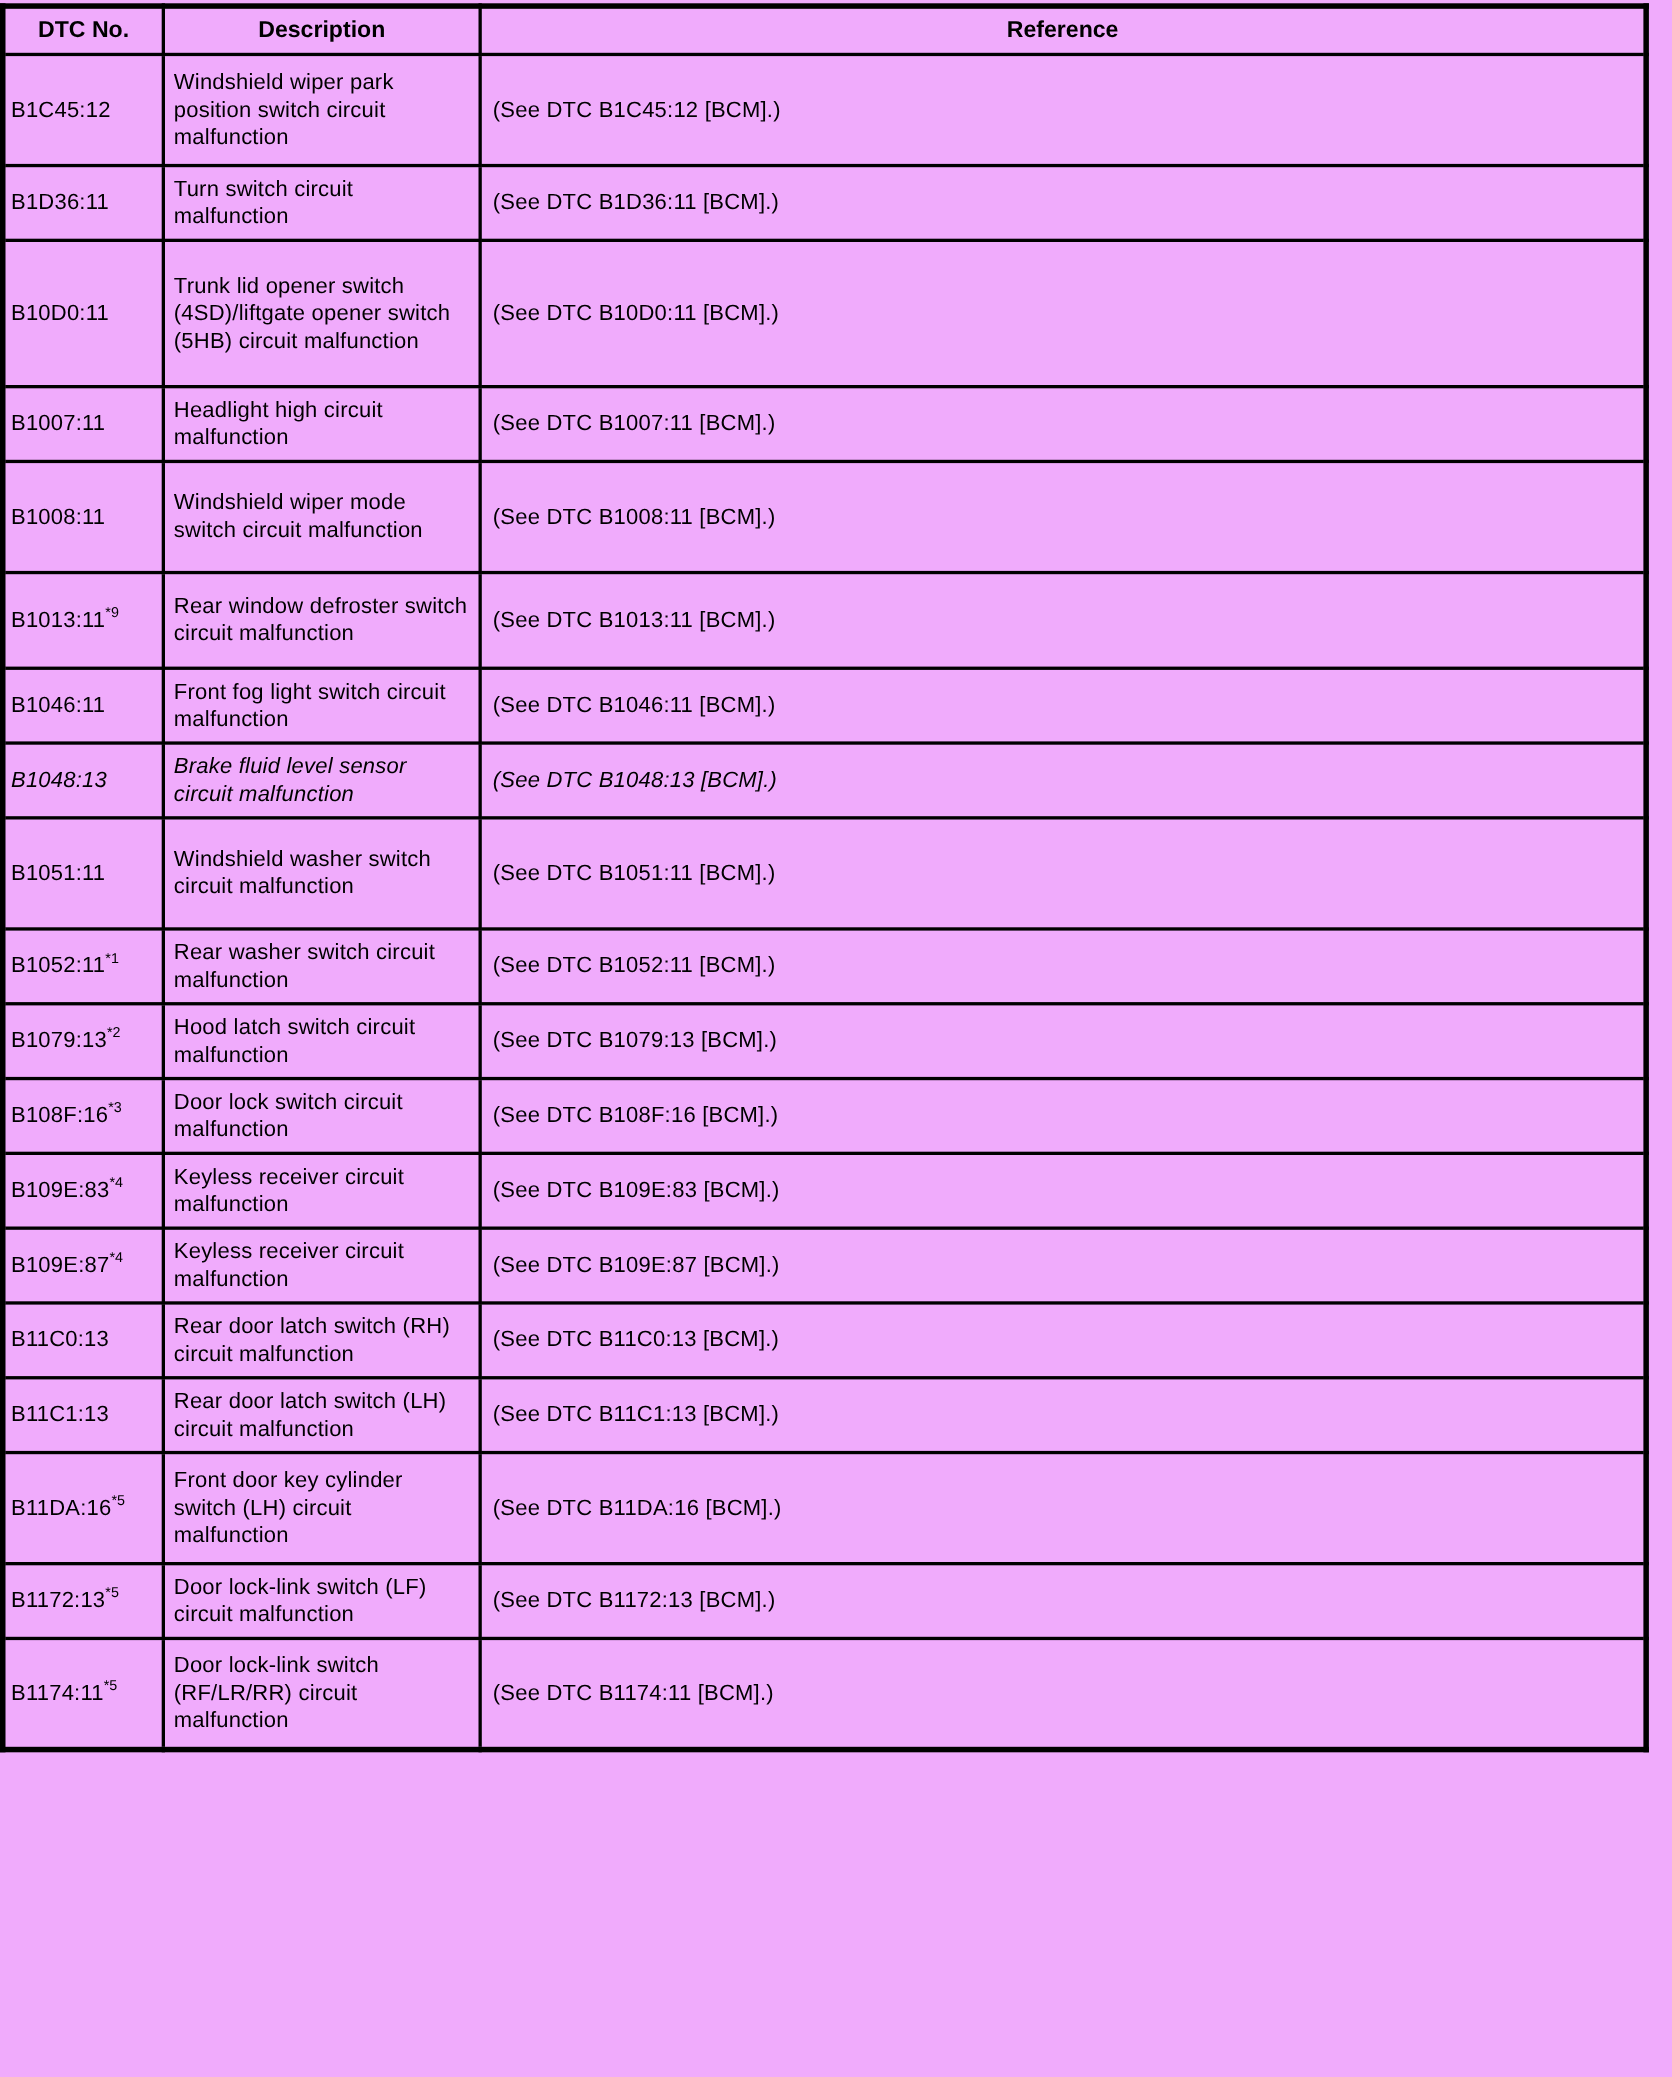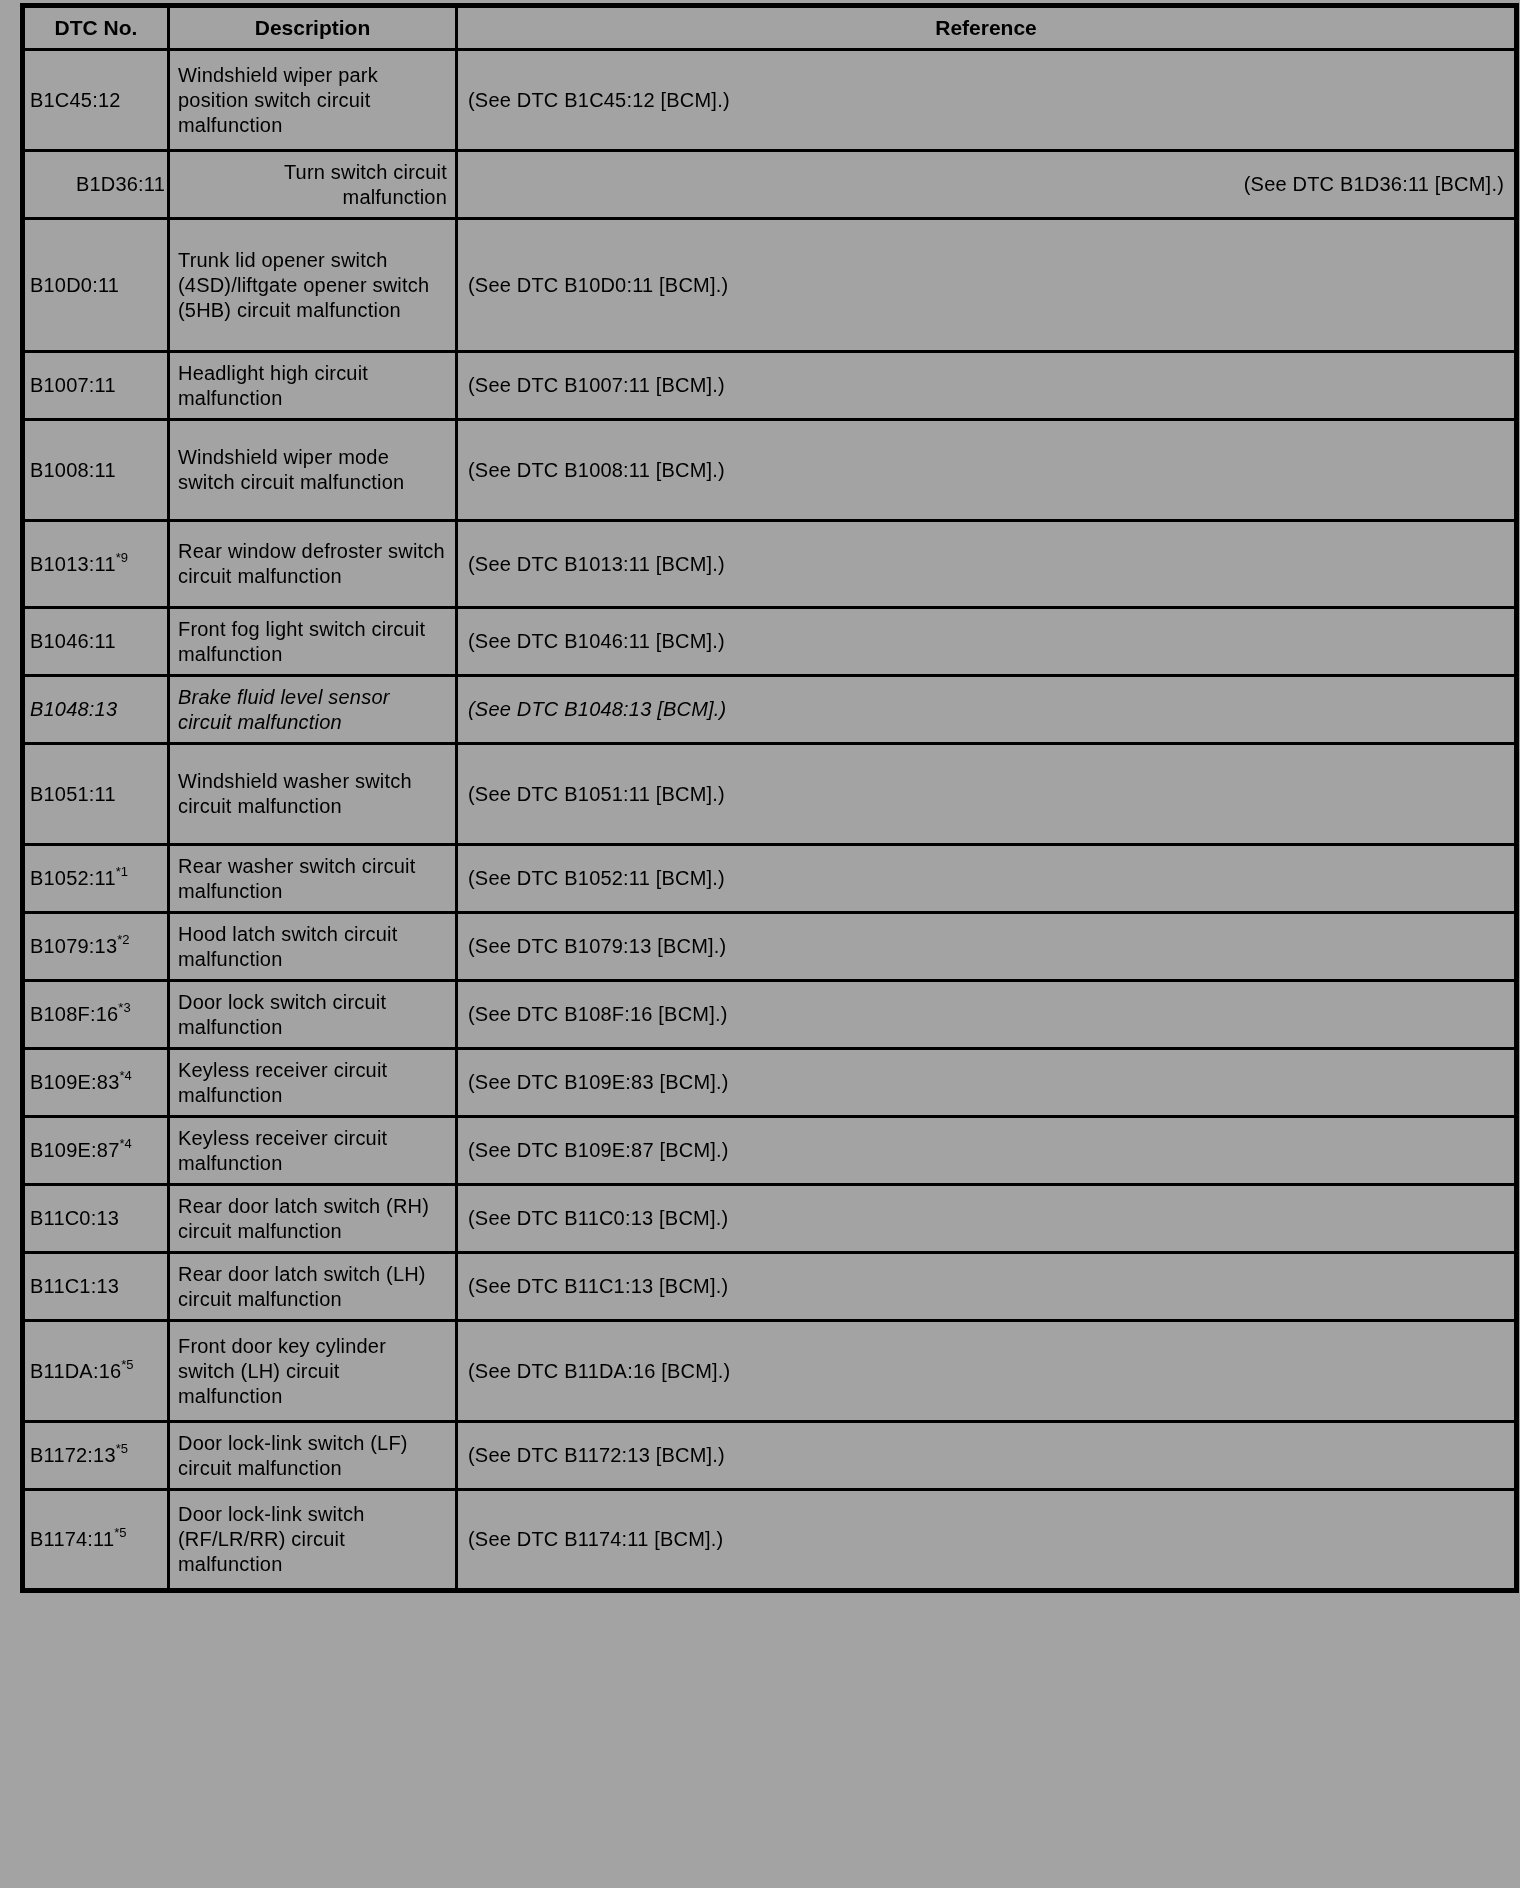--- a/index.html
+++ b/index.html
@@ -6,22 +6,22 @@
     margin: 0;
     padding: 0;
     background: #ffffff;
     font-family: "Liberation Sans", sans-serif;
     color: #000000;
   }
   .page {
     width: 1520px;
     height: 1888px;
     box-sizing: border-box;
-    padding: 3px 8px 0 20px;
-    background: #a3a3a3;
+    padding: 3px 8px 0 0;
+    background: #f0abfc;
   }
   table.dtc-table {
     border-collapse: collapse;
     table-layout: fixed;
     width: 1499px;
     border: 5px solid #000000;
   }
   th, td {
     border: 3px solid #000000;
     vertical-align: middle;
@@ -67,21 +67,21 @@
         <th>Description</th>
         <th>Reference</th>
       </tr>
     </thead>
     <tbody id="dtc-body">
         <tr style="height: 101px;">
     <td class="c1"><span>B1C45:12</span><sup class="fn"></sup></td>
     <td class="c2">Windshield wiper park position switch circuit malfunction</td>
     <td class="c3">(See DTC B1C45:12 [BCM].)</td>
   </tr>
-        <tr style="height: 68px; text-align: right;">
+        <tr style="height: 68px;">
     <td class="c1"><span>B1D36:11</span><sup class="fn"></sup></td>
     <td class="c2">Turn switch circuit malfunction</td>
     <td class="c3">(See DTC B1D36:11 [BCM].)</td>
   </tr>
         <tr style="height: 133px;">
     <td class="c1"><span>B10D0:11</span><sup class="fn"></sup></td>
     <td class="c2">Trunk lid opener switch (4SD)/liftgate opener switch (5HB) circuit malfunction</td>
     <td class="c3">(See DTC B10D0:11 [BCM].)</td>
   </tr>
         <tr style="height: 68px;">

